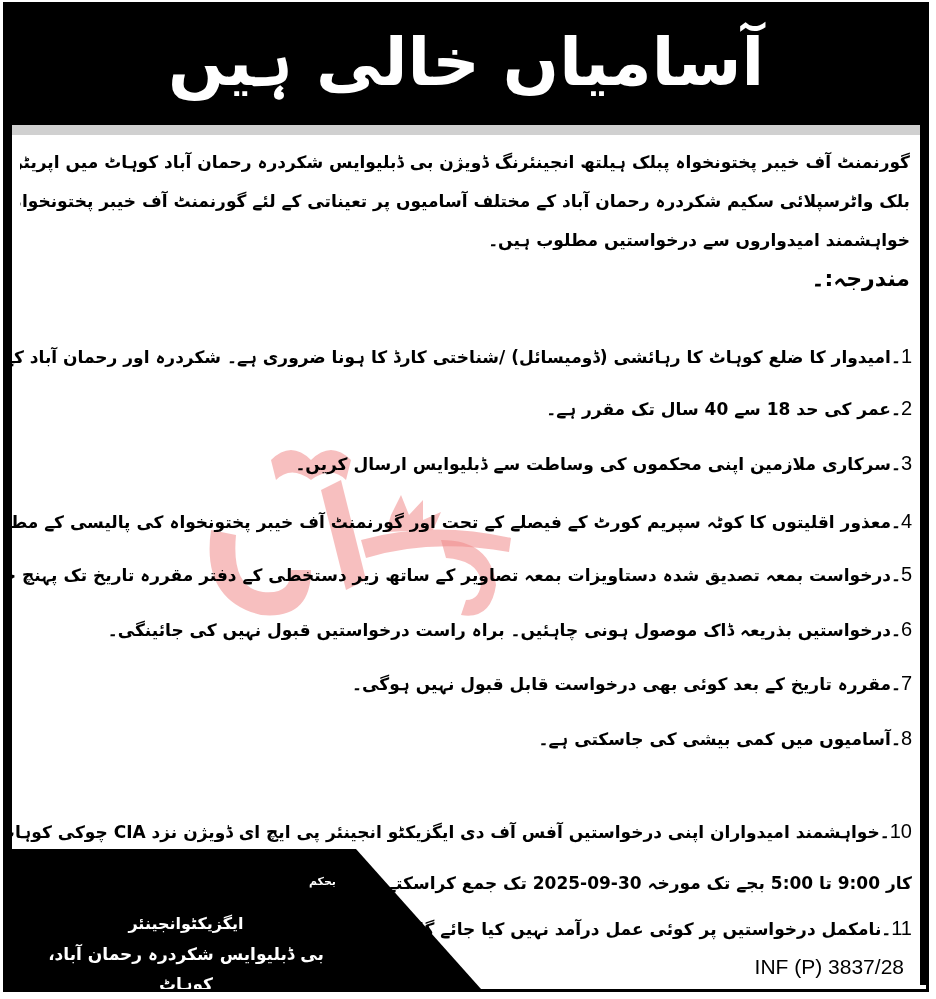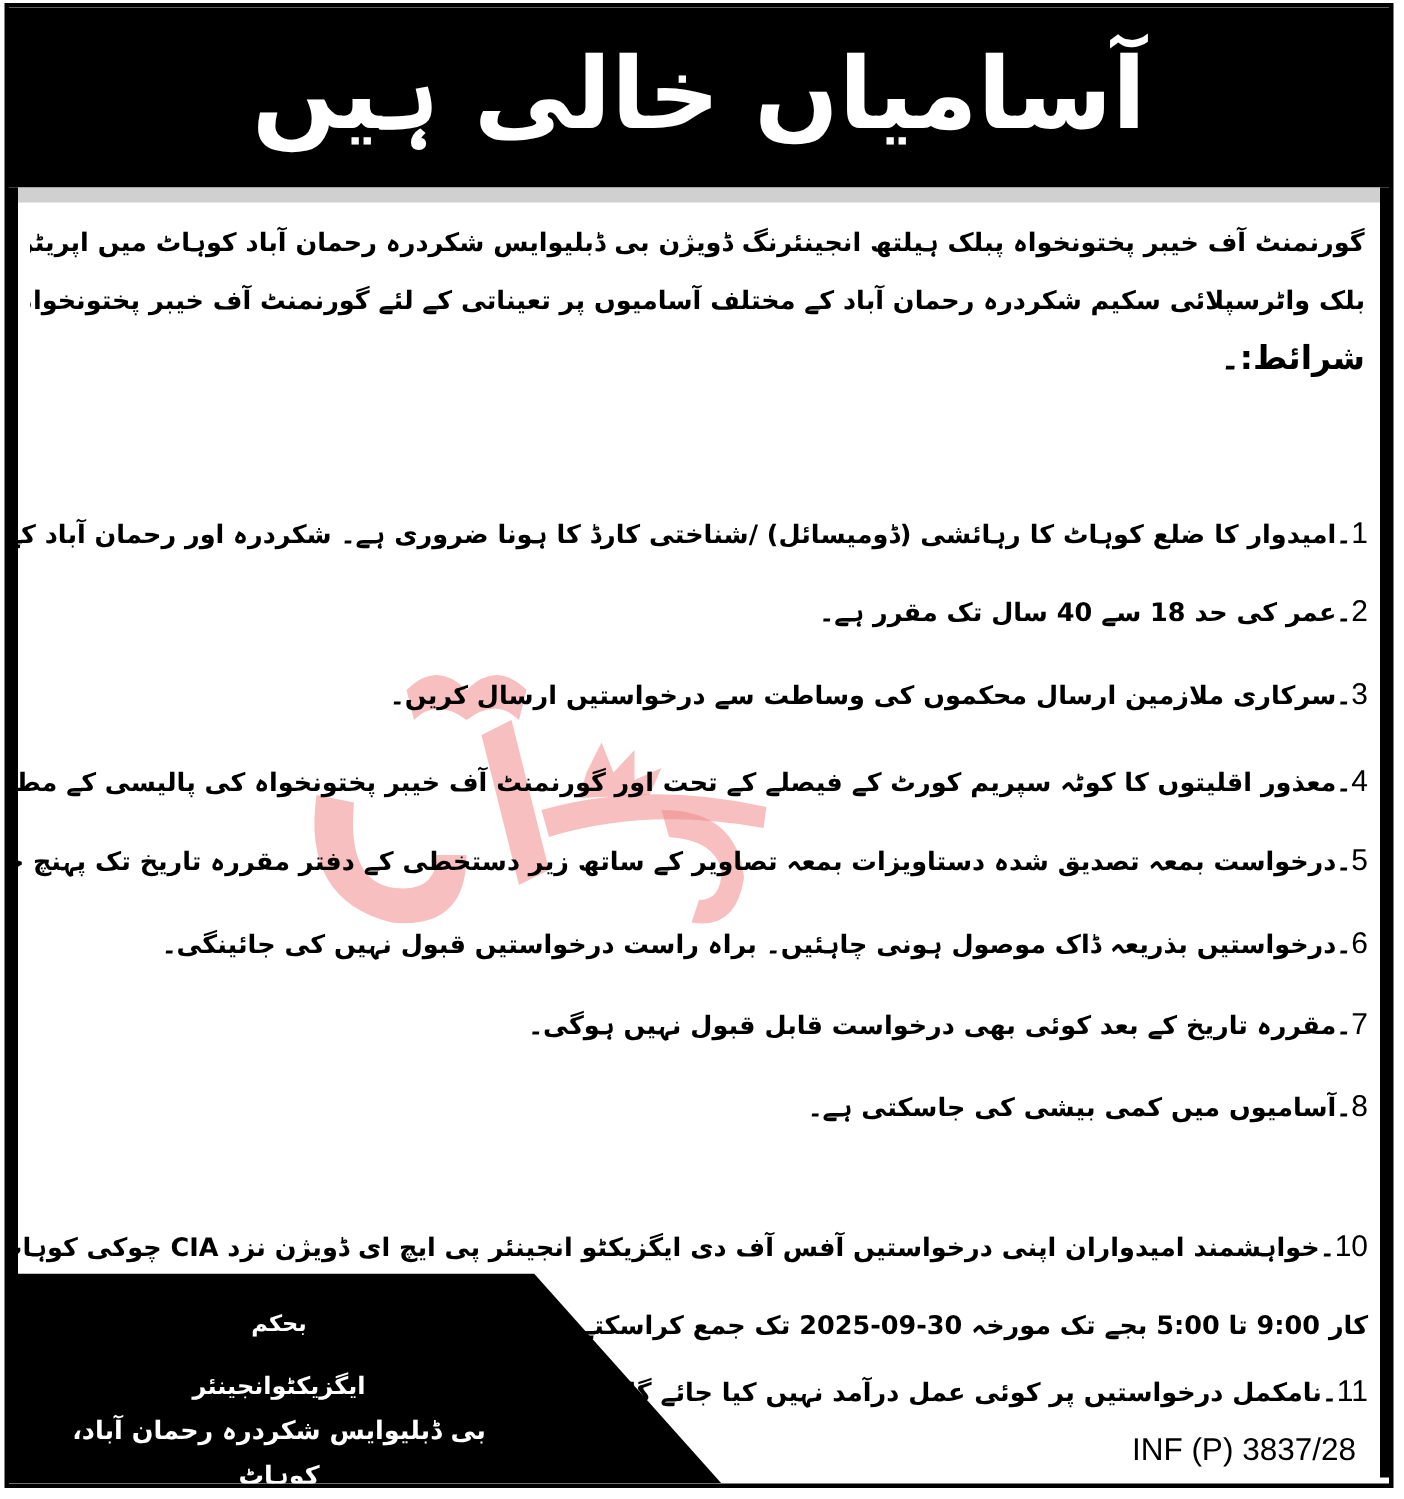--- a/index.html
+++ b/index.html
@@ -130,21 +130,21 @@
     .signature {
       position: absolute;
       left: 30px;
       top: 862px;
       width: 300px;
       color: #fff;
       text-align: center;
       direction: rtl;
       font-weight: bold;
     }
-    .sig-line1 { font-size: 15px; line-height: 30px; }
+    .sig-line1 { font-size: 11px; line-height: 30px; text-align: right; }
     .sig-line2 { font-size: 16px; line-height: 30px; margin-top: 12px; }
     .sig-line3 { font-size: 17px; line-height: 30px; }
     .ref-code {
       position: absolute;
       right: 22px;
       top: 950px;
       font-family: "Liberation Sans", sans-serif;
       font-size: 21px;
       color: #000;
       direction: ltr;
@@ -177,32 +177,33 @@
       <path d="M170 120 Q240 100 320 118 L318 132 Q240 118 175 138 Z"></path>
 
       <path d="M250 120 Q300 120 305 165 Q300 200 270 195 L275 180 Q290 180 290 160 Q285 140 255 138 Z"></path>
     </g>
   </svg>
 
   <div class="content">
     <div class="intro">
       <span class="intro-line">گورنمنٹ آف خیبر پختونخواہ پبلک ہیلتھ انجینئرنگ ڈویژن بی ڈبلیوایس شکردرہ رحمان آباد کوہاٹ میں اپریٹر کم چوکیدار بی پی ایس-03</span>
       <span class="intro-line">بلک واٹرسپلائی سکیم شکردرہ رحمان آباد کے مختلف آسامیوں پر تعیناتی کے لئے گورنمنٹ آف خیبر پختونخواہ کے سروسز رولز کے مطابق</span>
+      <span class="intro-line">خواہشمند امیدواروں سے درخواستیں مطلوب ہیں۔</span>
     </div>
-    <div class="conditions-heading">شرائط:۔</div>
+    <div class="conditions-heading">مندرجہ:۔</div>
   </div>
 
   <div class="cond" style="top:340px; right:14px;">
     <span class="cond-num">1</span><span>۔امیدوار کا ضلع کوہاٹ کا رہائشی (ڈومیسائل) /شناختی کارڈ کا ہونا ضروری ہے۔ شکردرہ اور رحمان آباد کے مقامی افراد کو ترجیح دی جائے گی۔</span>
   </div>
   <div class="cond" style="top:392px; right:14px;">
     <span class="cond-num">2</span><span>۔عمر کی حد 18 سے 40 سال تک مقرر ہے۔</span>
   </div>
   <div class="cond" style="top:447px; right:14px;">
-    <span class="cond-num">3</span><span>۔سرکاری ملازمین ارسال محکموں کی وساطت سے درخواستیں ارسال کریں۔</span>
+    <span class="cond-num">3</span><span>۔سرکاری ملازمین اپنی محکموں کی وساطت سے ڈبلیوایس ارسال کریں۔</span>
   </div>
   <div class="cond" style="top:505px; right:14px;">
     <span class="cond-num">4</span><span>۔معذور اقلیتوں کا کوٹہ سپریم کورٹ کے فیصلے کے تحت اور گورنمنٹ آف خیبر پختونخواہ کی پالیسی کے مطابق ہوگا۔</span>
   </div>
   <div class="cond" style="top:558px; right:14px;">
     <span class="cond-num">5</span><span>۔درخواست بمعہ تصدیق شدہ دستاویزات بمعہ تصاویر کے ساتھ زیر دستخطی کے دفتر مقررہ تاریخ تک پہنچ جانی چاہئیں۔</span>
   </div>
   <div class="cond" style="top:613px; right:14px;">
     <span class="cond-num">6</span><span>۔درخواستیں بذریعہ ڈاک موصول ہونی چاہئیں۔ براہ راست درخواستیں قبول نہیں کی جائینگی۔</span>
   </div>

